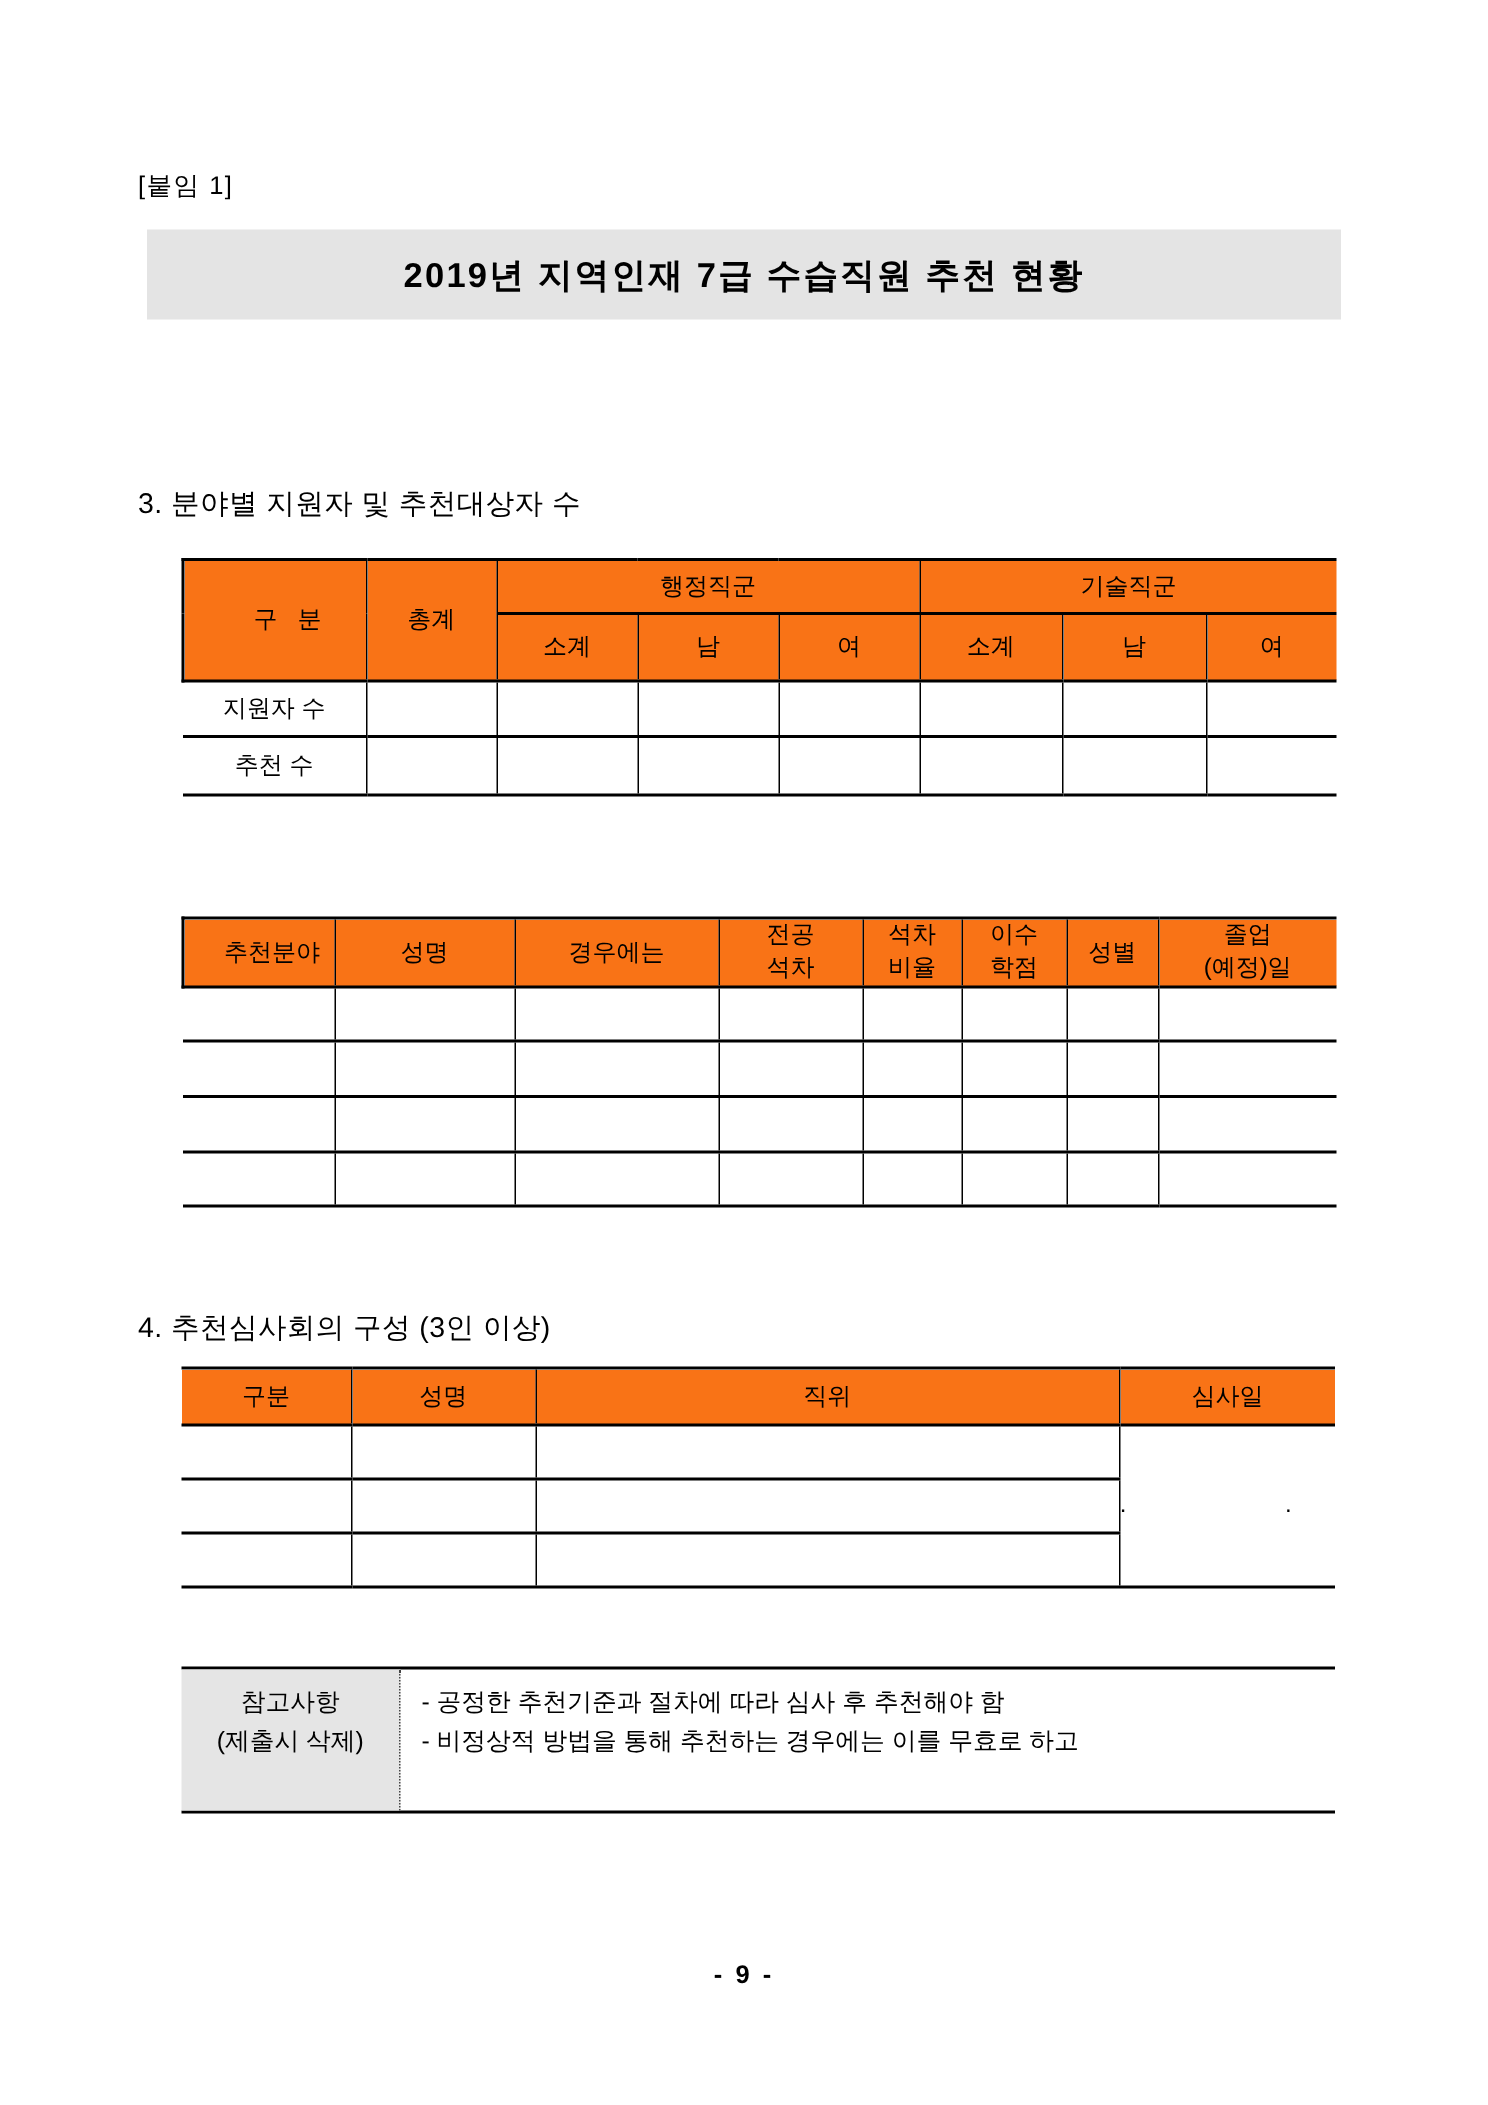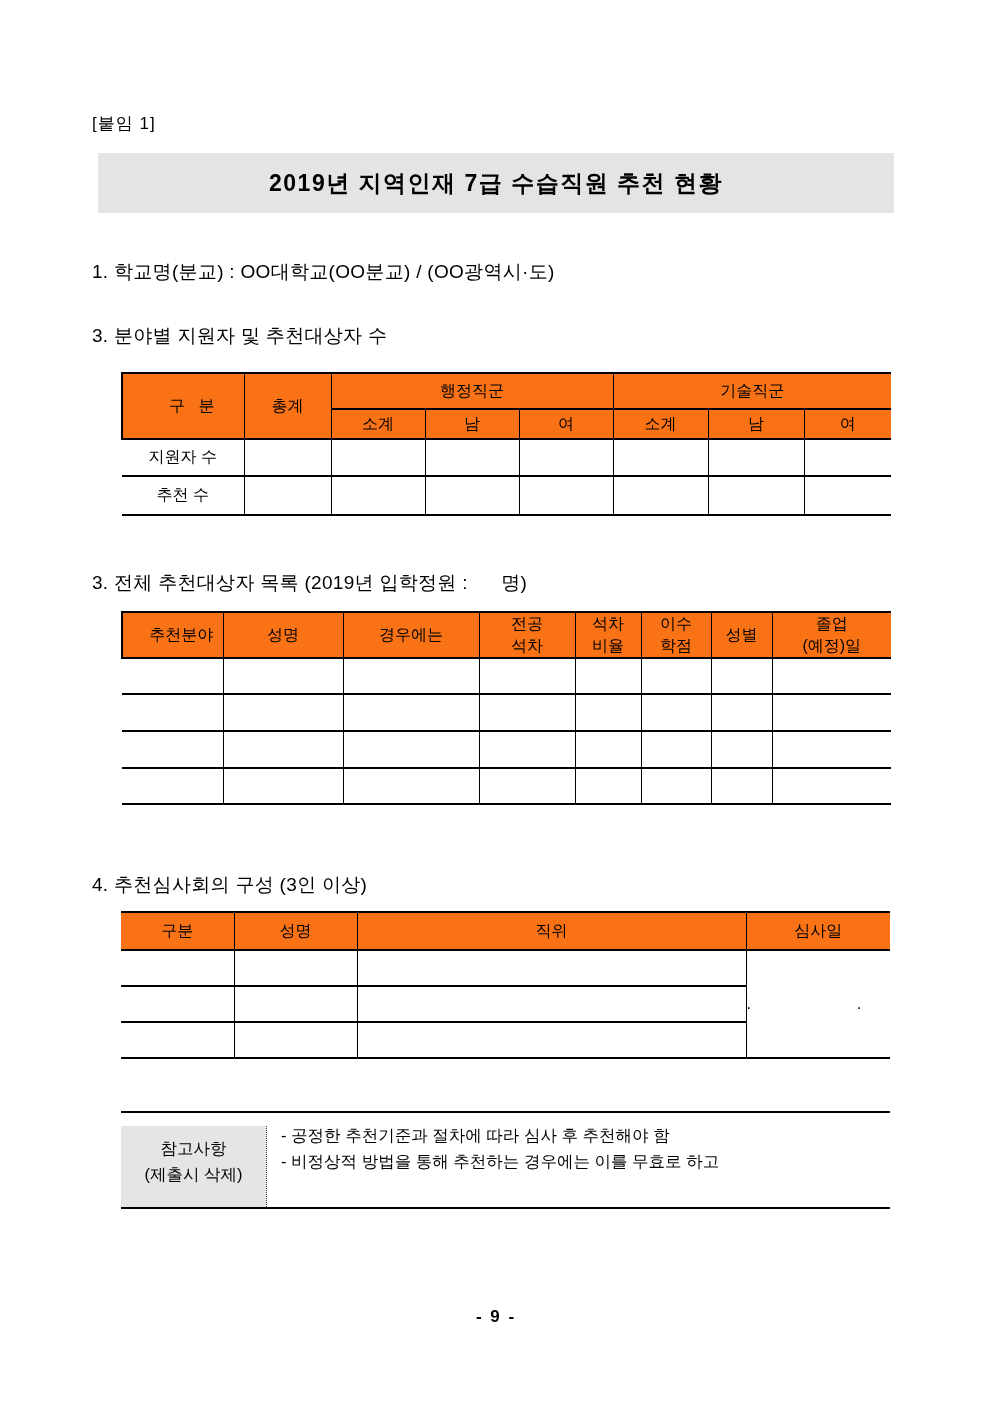--- a/index.html
+++ b/index.html
@@ -29,61 +29,60 @@
   .t1 { left:121px; top:372px; width:769px; }
   .t2 { left:121px; top:611px; width:769px; }
   .t3 { left:121px; top:911px; width:769px; }
   .date-cell { font-size:15px; word-spacing:22px; white-space:pre; color:#000; }
 
   .notebox { position:absolute; left:121px; top:1111px; width:769px; height:98px;
              border-top:2px solid #000; border-bottom:2px solid #000;
              box-sizing:border-box; display:flex; }
   .note-label { width:146px; background:#e5e5e5; border-right:1.5px dotted #444;
                 box-sizing:border-box; text-align:center; padding-top:9px;
-                font-size:16.5px; line-height:26px; flex:0 0 146px;margin-top:13px; }
+                font-size:16.5px; line-height:26px; flex:0 0 146px; }
   .note-body { flex:1; padding:9px 0 0 14px; font-size:16.5px; line-height:26px; }
   .note-line { white-space:pre; }
   .note-line.indent { padding-left:15px; }
 
   .page-num { position:absolute; left:0; top:1307px; width:992px; text-align:center;
               font-size:17px; font-weight:bold; letter-spacing:2px; }
 </style>
 </head>
 <body>
 
 <div class="page">
 
   <div class="attach-label">[붙임 1]</div>
 
   <div class="title-bar">
     <span class="t">2019년 지역인재 7급 수습직원 추천 현황</span>
   </div>
 
-  <div class="sec-heading sh1">1. 학교명(분교) : OO대학교(OO분교) / (OO광역시·도)</div>
   <div class="sec-heading sh2">3. 분야별 지원자 및 추천대상자 수</div>
 
   <table class="tbl t1">
     <colgroup>
       <col style="width:122px">
         <col style="width:87px">
         <col style="width:94px">
         <col style="width:94px">
       <col style="width:94px">
         <col style="width:95px">
         <col style="width:96px">
         <col style="width:87px">
     </colgroup>
     <tbody>
       <tr class="hdr" style="height:36px">
         <th class="hl presp" rowspan="2">구   분</th>
         <th rowspan="2">총계</th>
         <th colspan="3">행정직군</th>
         <th colspan="3" class="last">기술직군</th>
       </tr>
-      <tr class="hdr" style="height:30px">
+      <tr class="hdr" style="height:45px">
         <th>소계</th>
         <th>남</th>
         <th>여</th>
         <th>소계</th>
         <th>남</th>
         <th class="last">여</th>
       </tr>
       <tr style="height:37px">
         <td class="nol">지원자 수</td>
         <td></td>
@@ -100,21 +99,20 @@
         <td></td>
         <td></td>
         <td></td>
         <td></td>
         <td></td>
         <td class="last"></td>
       </tr>
     </tbody>
   </table>
 
-  <div class="sec-heading sh3">3. 전체 추천대상자 목록 (2019년 입학정원 :      명)</div>
 
   <table class="tbl t2">
     <colgroup>
       <col style="width:101px">
         <col style="width:120px">
         <col style="width:136px">
         <col style="width:96px">
       <col style="width:66px">
         <col style="width:70px">
         <col style="width:61px">

